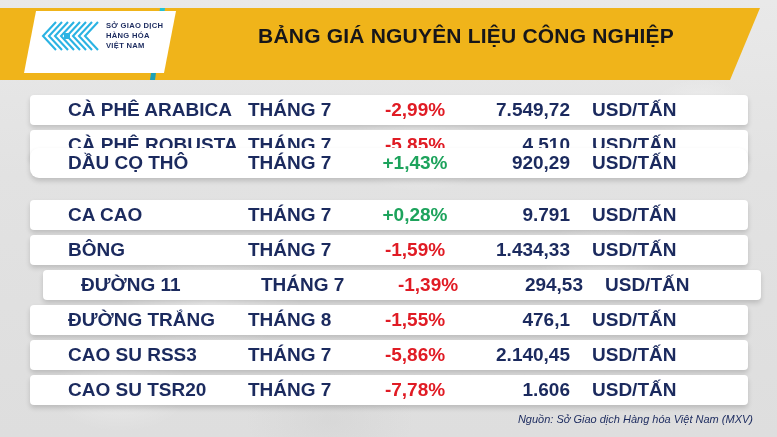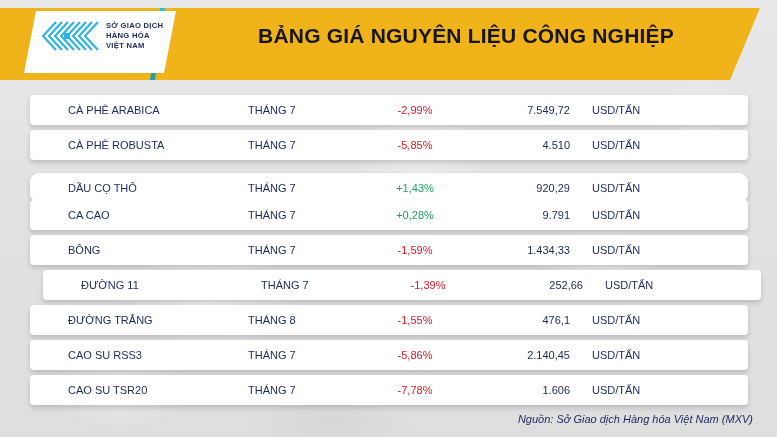--- a/index.html
+++ b/index.html
@@ -58,21 +58,21 @@
 
   
   .rows{position:absolute;left:0;top:88px;width:777px;height:318px;}
   .row{
     position:absolute;left:30px;width:718px;height:30px;
     background:#ffffff;border-radius:4px;
     box-shadow:0 3px 5px rgba(0,0,0,.16);
   }
   .cell{
     position:absolute;top:0;height:46px;line-height:30px;
-    font-size:11px;font-weight:normal;white-space:nowrap;
+    font-size:19px;font-weight:bold;white-space:nowrap;
   }
   .c-name{left:38px;color:#1b2a5e;}
   .c-month{left:218px;color:#1b2a5e;}
   .c-change{left:320px;width:130px;text-align:center;}
   .c-change.down{color:#e01b24;}
   .c-change.up{color:#1da35c;}
   .c-price{left:420px;width:120px;text-align:right;color:#1b2a5e;}
   .c-unit{left:562px;color:#1b2a5e;}
 
   
@@ -128,21 +128,21 @@
         <div class="cell c-price">7.549,72</div>
         <div class="cell c-unit">USD/TẤN</div>
       </div>
       <div class="row" style="top: 42px;">
         <div class="cell c-name">CÀ PHÊ ROBUSTA</div>
         <div class="cell c-month">THÁNG 7</div>
         <div class="cell c-change down">-5,85%</div>
         <div class="cell c-price">4.510</div>
         <div class="cell c-unit">USD/TẤN</div>
       </div>
-      <div class="row" style="top: 85px; border-radius: 9px;">
+      <div class="row" style="top: 60px; border-radius: 9px;">
         <div class="cell c-name">DẦU CỌ THÔ</div>
         <div class="cell c-month">THÁNG 7</div>
         <div class="cell c-change up">+1,43%</div>
         <div class="cell c-price">920,29</div>
         <div class="cell c-unit">USD/TẤN</div>
       </div>
       <div class="row" style="top: 112px;">
         <div class="cell c-name">CA CAO</div>
         <div class="cell c-month">THÁNG 7</div>
         <div class="cell c-change up">+0,28%</div>
@@ -153,21 +153,21 @@
         <div class="cell c-name">BÔNG</div>
         <div class="cell c-month">THÁNG 7</div>
         <div class="cell c-change down">-1,59%</div>
         <div class="cell c-price">1.434,33</div>
         <div class="cell c-unit">USD/TẤN</div>
       </div>
       <div class="row" style="top: 182px; margin-left: 13px;">
         <div class="cell c-name">ĐƯỜNG 11</div>
         <div class="cell c-month">THÁNG 7</div>
         <div class="cell c-change down">-1,39%</div>
-        <div class="cell c-price">252,66</div>
+        <div class="cell c-price">294,53</div>
         <div class="cell c-unit">USD/TẤN</div>
       </div>
       <div class="row" style="top: 217px;">
         <div class="cell c-name">ĐƯỜNG TRẮNG</div>
         <div class="cell c-month">THÁNG 8</div>
         <div class="cell c-change down">-1,55%</div>
         <div class="cell c-price">476,1</div>
         <div class="cell c-unit">USD/TẤN</div>
       </div>
       <div class="row" style="top: 252px;">

